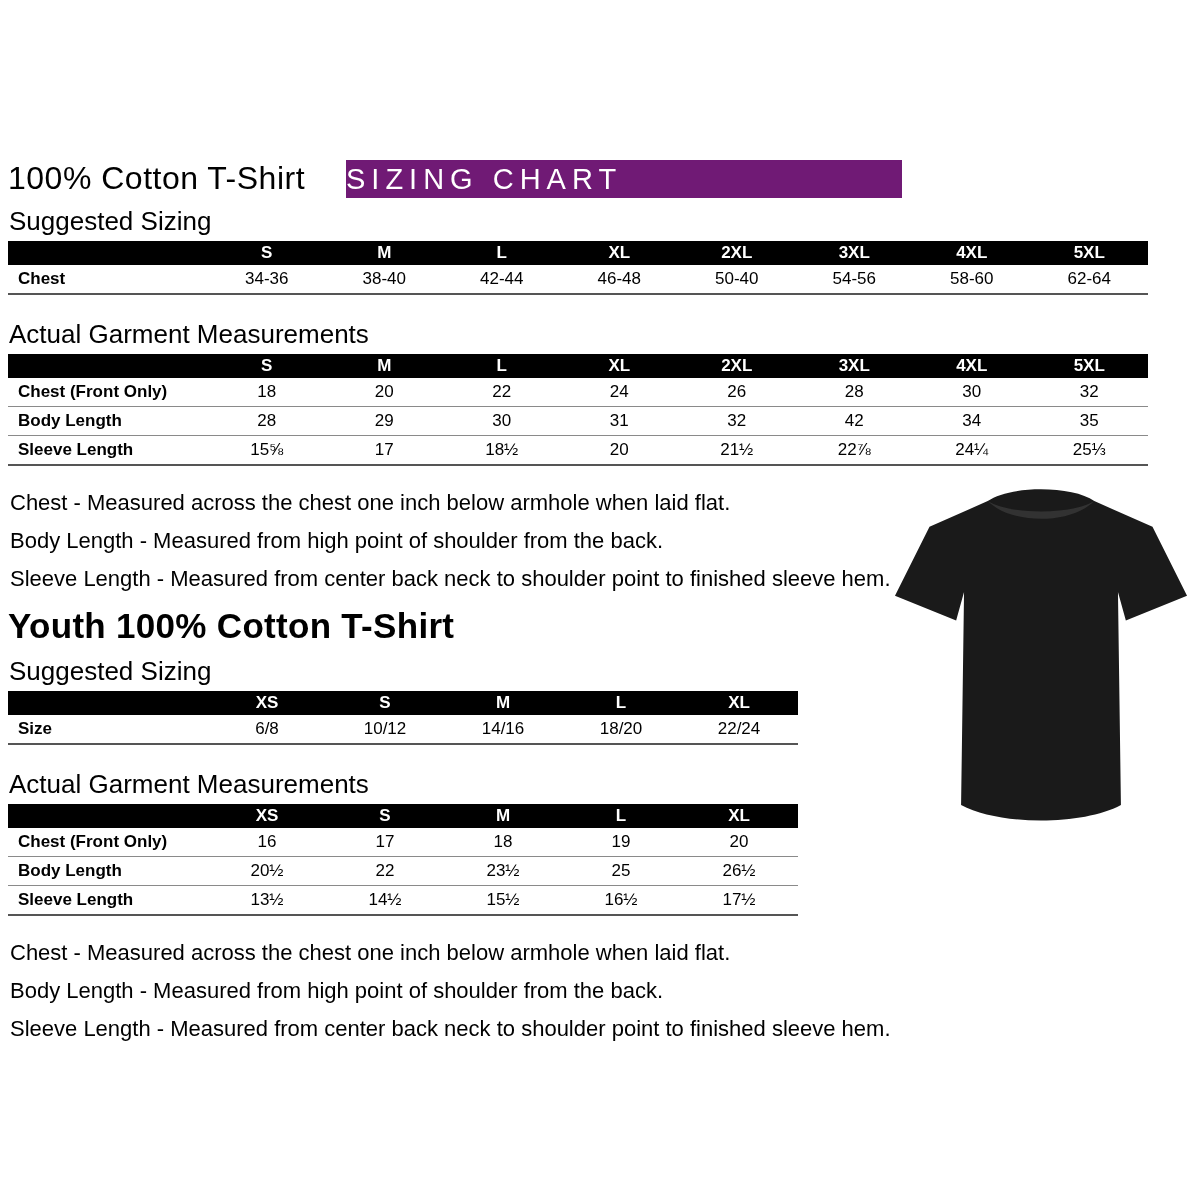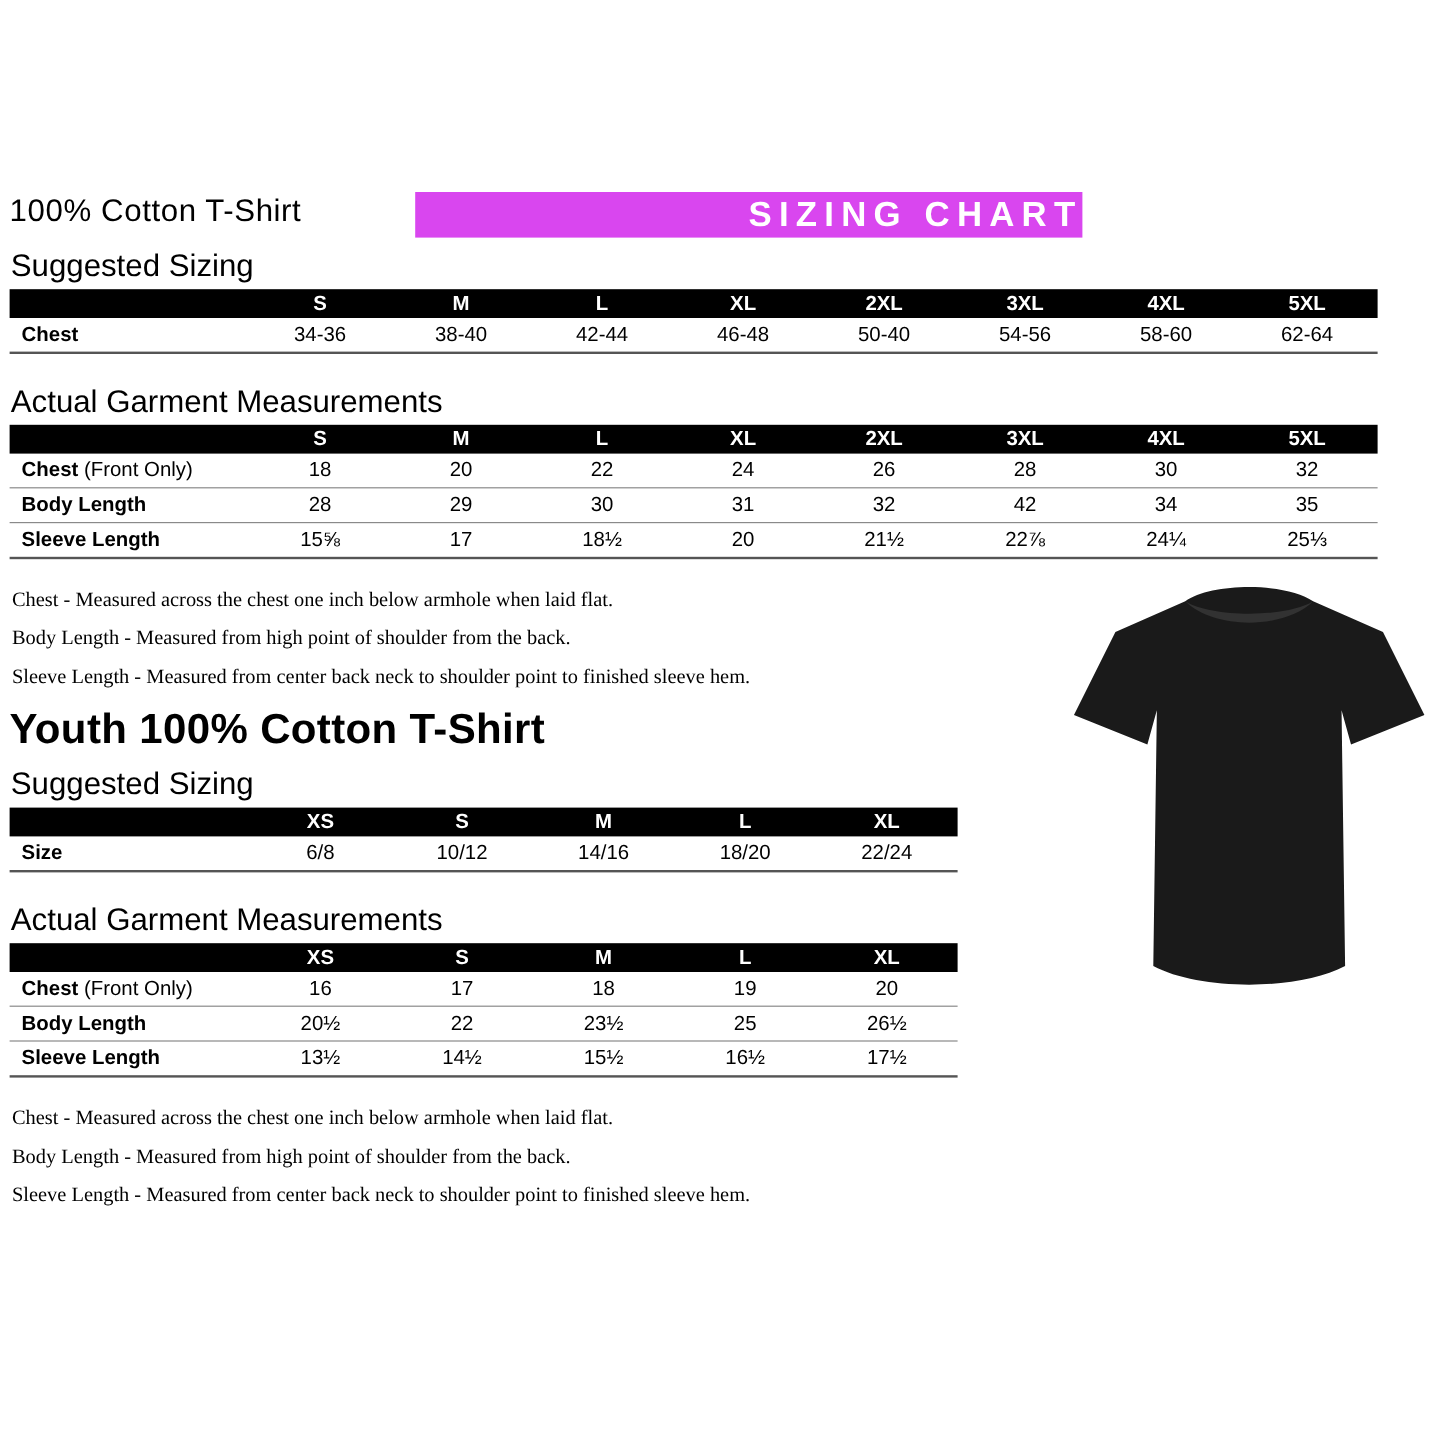--- a/index.html
+++ b/index.html
@@ -1,39 +1,39 @@
 <!DOCTYPE html>
 <html><head>
 <meta charset="utf-8">
 <style>
   html,body{margin:0;padding:0;background:#fff;}
   .page{position:relative;width:1200px;height:1200px;background:#ffffff;
         font-family:"Liberation Sans","DejaVu Sans",sans-serif;color:#000;overflow:hidden;}
   .content{position:absolute;left:8px;top:160px;width:1142px;}
 
   .title-row{display:flex;align-items:flex-start;height:42px;margin-bottom:4px;}
-  .page-title{font-size:26px;font-weight:400;margin:0;width:338px;letter-spacing:.5px;}
-  .banner{width:556px;height:38px;background:#d946ef;color:#fff;font-weight:700;
-          font-size:29px;letter-spacing:6px;text-align:right;line-height:38px;}
+  .page-title{font-size:32px;font-weight:400;margin:0;width:338px;letter-spacing:.5px;}
+  .banner{width:556px;height:38px;background:#701a75;color:#fff;font-weight:400;
+          font-size:29px;letter-spacing:6px;text-align:left;line-height:38px;}
 
   .section-label{font-size:26px;margin:4px 0 4px 1px;}
 
   .size-table{width:1140px;--labelw:200px;margin-bottom:24px;}
   .size-table.youth{width:790px;}
   .t-row{display:grid;}
   .t-head{background:#000;color:#fff;font-weight:700;height:24px;line-height:24px;font-size:17px;}
   .t-body{height:28px;line-height:28px;font-size:17px;border-bottom:1px solid #8a8a8a;}
   .t-body:last-child{border-bottom:2px solid #555;}
   .t-cell{text-align:center;white-space:nowrap;}
   .t-cell.t-label{text-align:left;padding-left:10px;}
   .t-cell.t-label b{font-weight:700;}
-  .t-cell.t-label span{font-weight:400;}
+  .t-cell.t-label span{font-weight:700;}
 
   .notes{margin:0 0 12px 0;}
-  .notes p{font-size:17px;margin:0 0 12px 2px;font-family:Liberation Serif, serif;}
+  .notes p{font-size:22px;margin:0 0 12px 2px;}
 
   .youth-title{font-size:35px;font-weight:700;margin:14px 0 10px 0;letter-spacing:.3px;}
 
   .tshirt{position:absolute;left:893px;top:478px;width:296px;height:358px;}
 </style>
 </head>
 <body>
 
 <div class="page">
   <div class="content">

